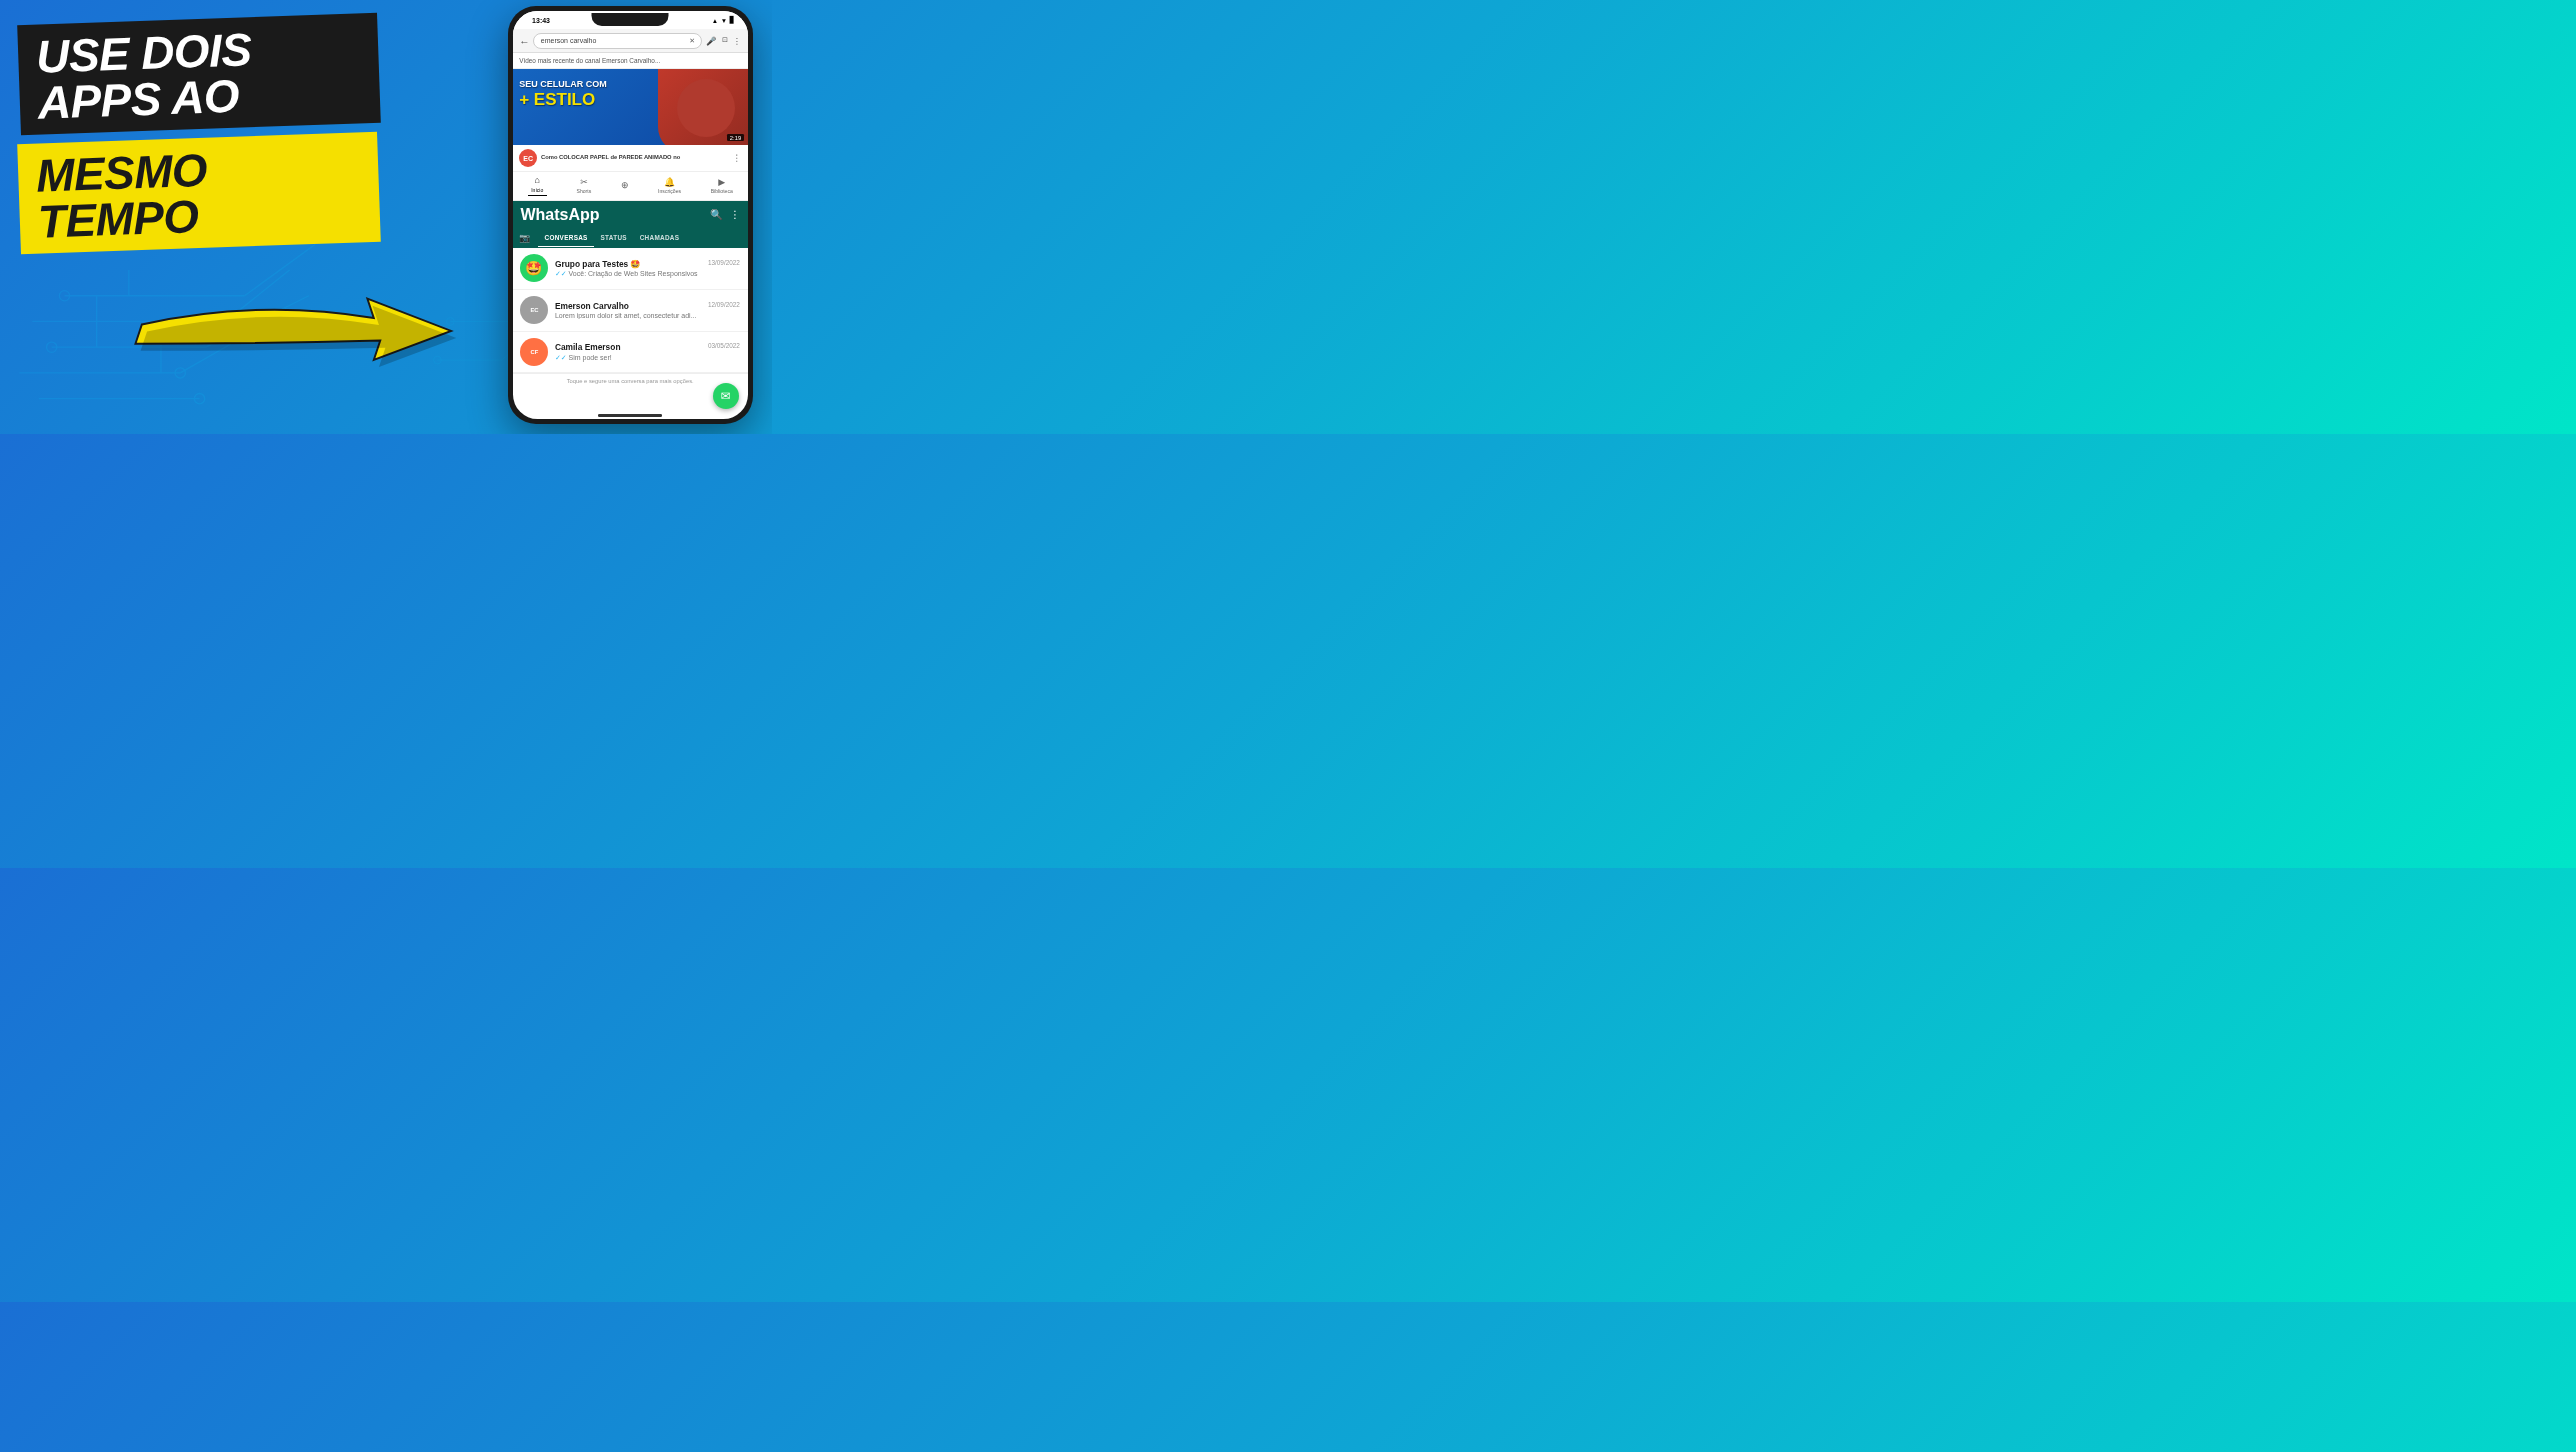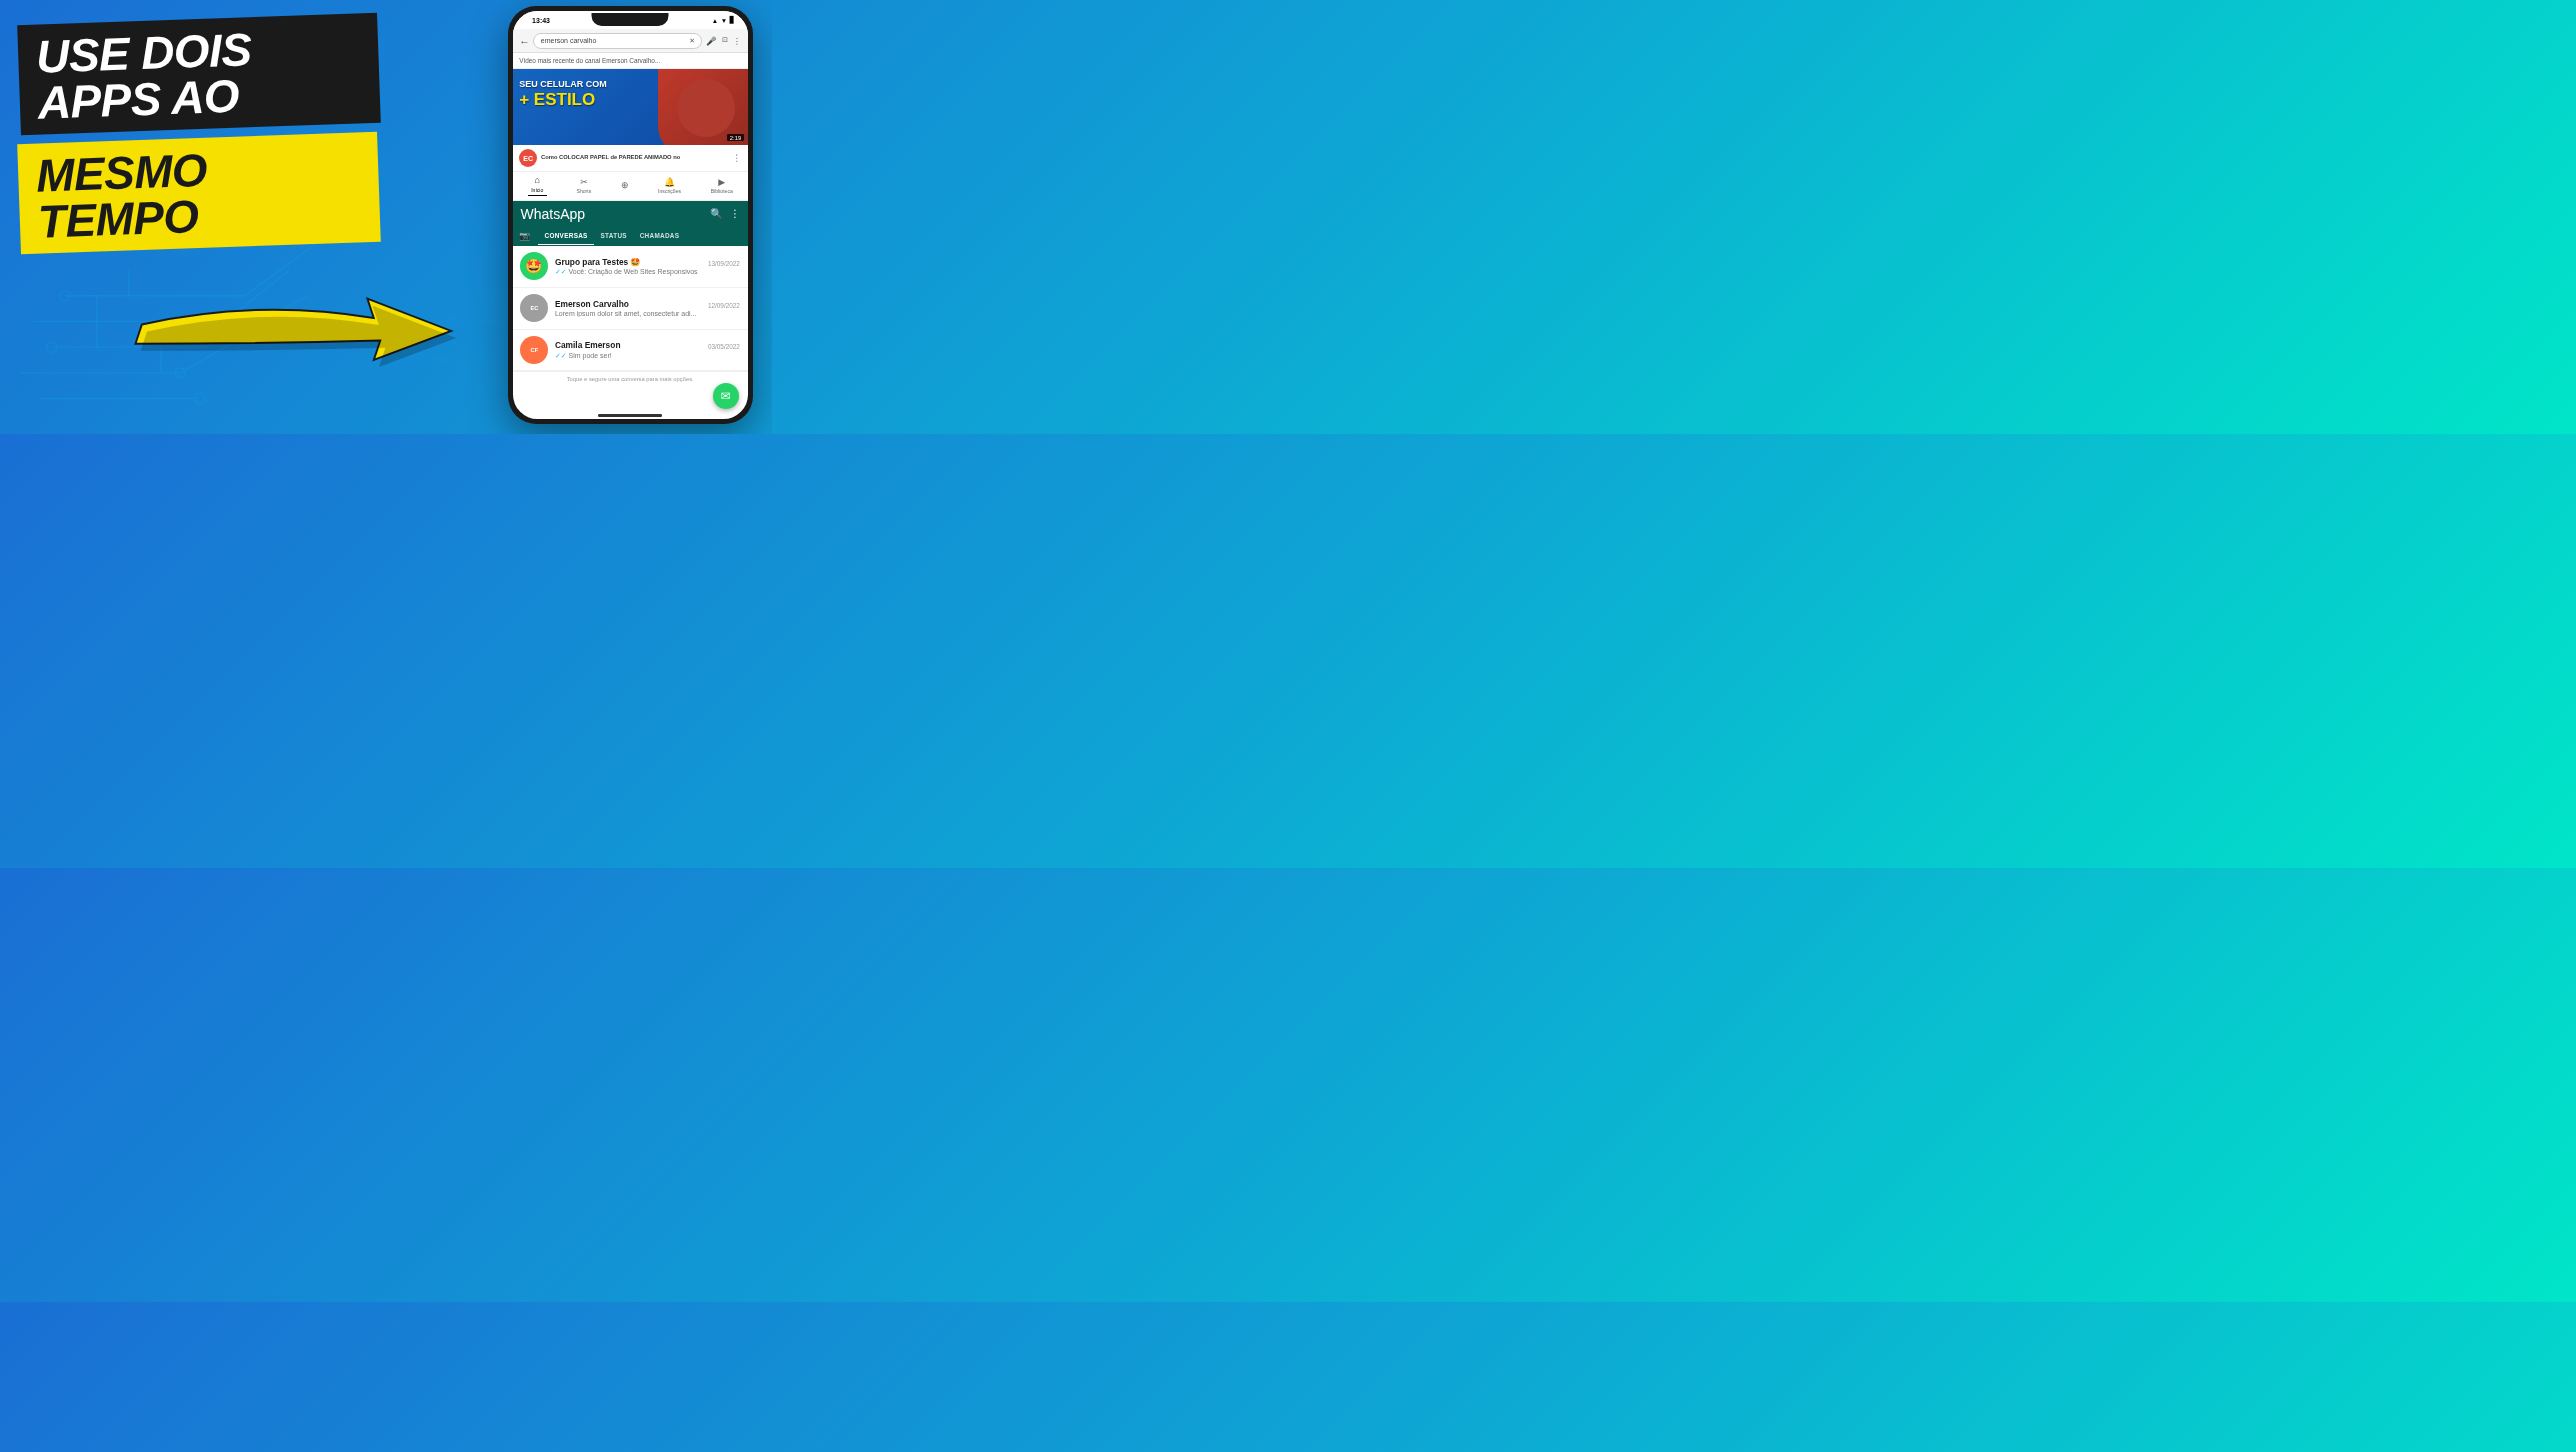--- a/index.html
+++ b/index.html
@@ -264,22 +264,22 @@
     
     .whatsapp-header {
       background: #075e54;
       padding: 5.1px 7.7px;
       display: flex;
       align-items: center;
       justify-content: space-between;
     }
     .wa-title {
       color: #fff;
-      font-size: 14px;
-      font-weight: 400;
+      font-size: 16px;
+      font-weight: 700;
     }
     .wa-icons { display: flex; gap: 6.4px; color: #fff; font-size: 10.3px; }
 
     .whatsapp-tabs {
       background: #075e54;
       display: flex;
       align-items: center;
       padding: 0 6.4px;
       border-bottom: 1.3px solid #075e54;
     }
@@ -327,21 +327,21 @@
       color: #fff;
       overflow: hidden;
     }
     .chat-avatar.group { background: #25d366; font-size: 14px; }
     .chat-avatar.person1 { background: #9e9e9e; }
     .chat-avatar.person2 { background: #ff7043; }
     .chat-content { flex: 1; min-width: 0; }
     .chat-name-row {
       display: flex;
       justify-content: space-between;
-      align-items: flex-end;
+      align-items: flex-start;
     }
     .chat-name {
       font-size: 8.4px;
       font-weight: 600;
       color: #1a1a1a;
     }
     .chat-time {
       font-size: 6.4px;
       color: #999;
     }

